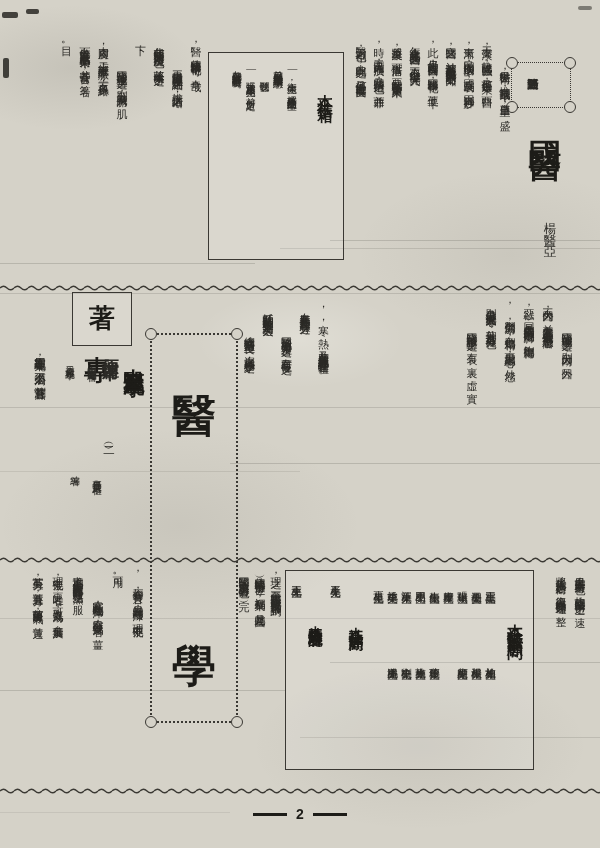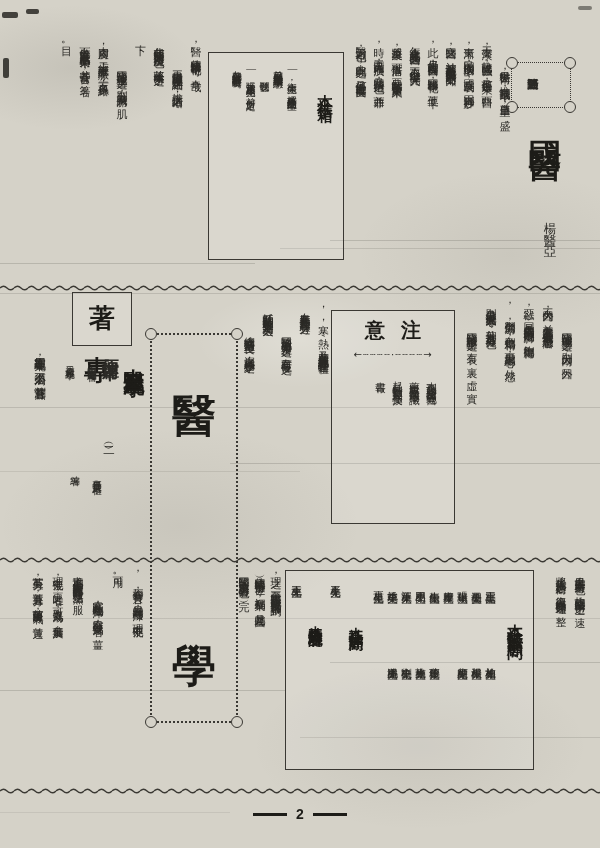--- a/index.html
+++ b/index.html
@@ -132,28 +132,20 @@
   </svg>
   <div class="hline" style="left:0;top:293px;width:600px;opacity:.9;"></div>
 
   <div class="v body-txt" style="left:462px;top:300px;height:252px;line-height:19px;">　　國醫就病理上言之，則分內因，外因，
 不內外因，並內傷又有五勞七情喜怒悲恐驚
 惡欲，同是內傷則又分飢則傷脾，飽則傷胃
 ，勞則傷筋，色則傷精，憂思則傷心，外感
 則分暑濕燥火風寒等，其分別之清亦可見也
 　　國醫就診斷上言之，有表，裏，虛，實</div>
 
-  <div class="boxed" style="left:331px;top:310px;width:122px;height:212px;">
-    <div class="h-label" style="left:0;top:6px;width:100%;font-size:20px;letter-spacing:16px;text-indent:16px;">意注</div>
-    <div class="divider-glyphs" style="top:38px;">←┄┄┄┄·┄┄┄┄→</div>
-    <div class="v" style="right:14px;top:62px;height:142px;line-height:17px;font-size:10.5px;letter-spacing:1.5px;">本刊爲聯絡全國各地醫
-藥出版界互換醫藥學識
-起見特別歡迎互相交換
-書報</div>
-  </div>
 
   <div class="v body-txt" style="left:240px;top:304px;height:250px;line-height:18.5px;">，寒，熱，及在腑在臟在經在絡在營在衛在
 血在氣在皮在膚在腠理之分。
 　　國醫就用藥處方上言之，有君臣佐使之
 輔助及監制恐藥效之不到及太過。
 　　總之國醫乃至良至，深奧極精妙之學，</div>
 
   <div class="dotbox" style="left:150px;top:333px;width:84px;height:386px;border-width:2px;">
     <span class="dot" style="left:-7px;top:-7px;"></span>
     <span class="dot" style="right:-7px;top:-7px;"></span>

